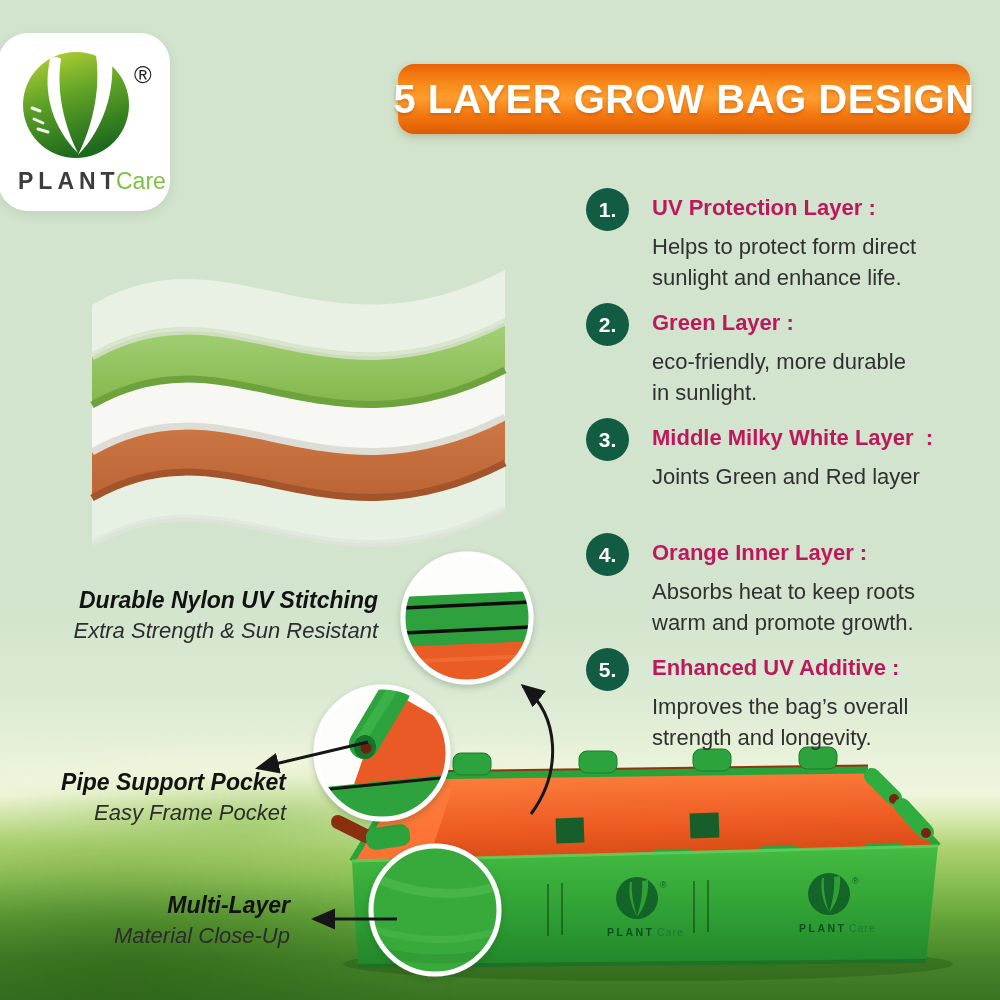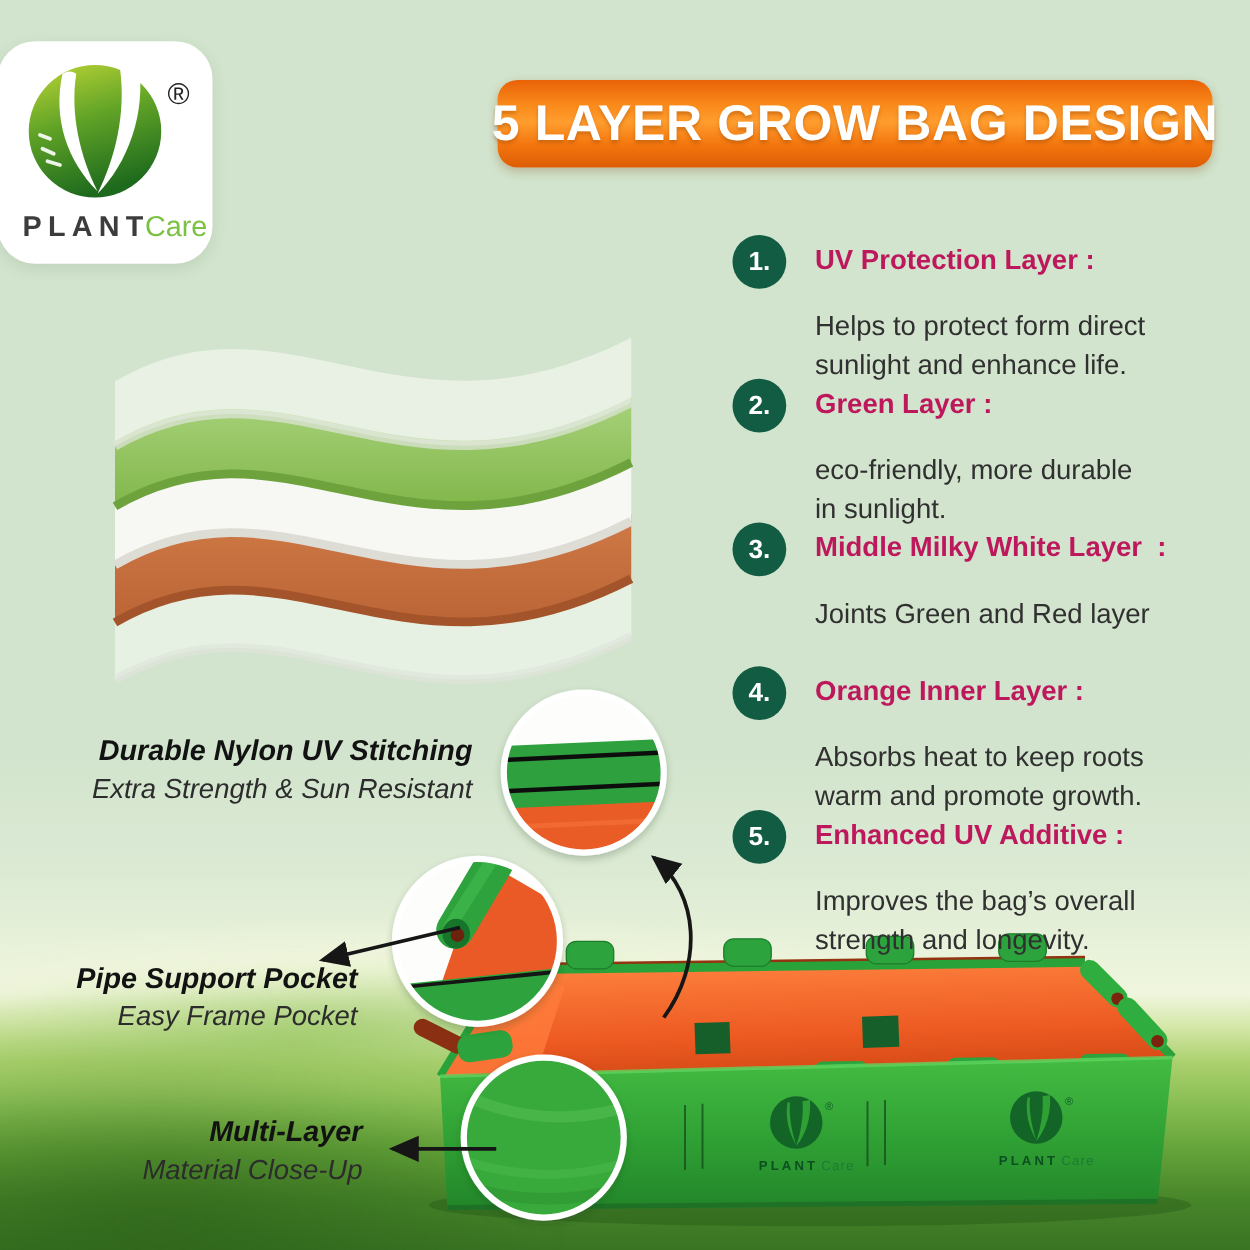--- a/index.html
+++ b/index.html
@@ -49,21 +49,21 @@
   }
   
   .step{position:absolute;left:586px;width:404px;display:flex;gap:23px;}
   .step-num{
     flex:0 0 43px;width:43px;height:43px;border-radius:50%;
     background:#135c44;color:#fff;font-size:21px;font-weight:700;
     display:flex;align-items:center;justify-content:center;
   }
   .step-texts{padding-top:7px;}
   .step-title{font-size:22px;font-weight:700;color:#be185d;white-space:pre-wrap;line-height:26px;}
-  .step-desc{font-size:22px;color:#303030;line-height:31px;margin-top:24px;}
+  .step-desc{font-size:22px;color:#303030;line-height:31px;margin-top:10px;}
   
   .callout{position:absolute;text-align:right;font-style:italic;}
   .callout .c-title{font-size:23px;font-weight:700;color:#121212;line-height:29px;}
   .callout .c-sub{font-size:22px;color:#2c2c2c;line-height:31px;}
   .co-stitching{left:38px;top:586px;width:340px;}
   .co-pipe{left:26px;top:768px;width:260px;}
   .co-multi{left:60px;top:891px;width:230px;}
   
   .art{position:absolute;inset:0;}
 </style>

